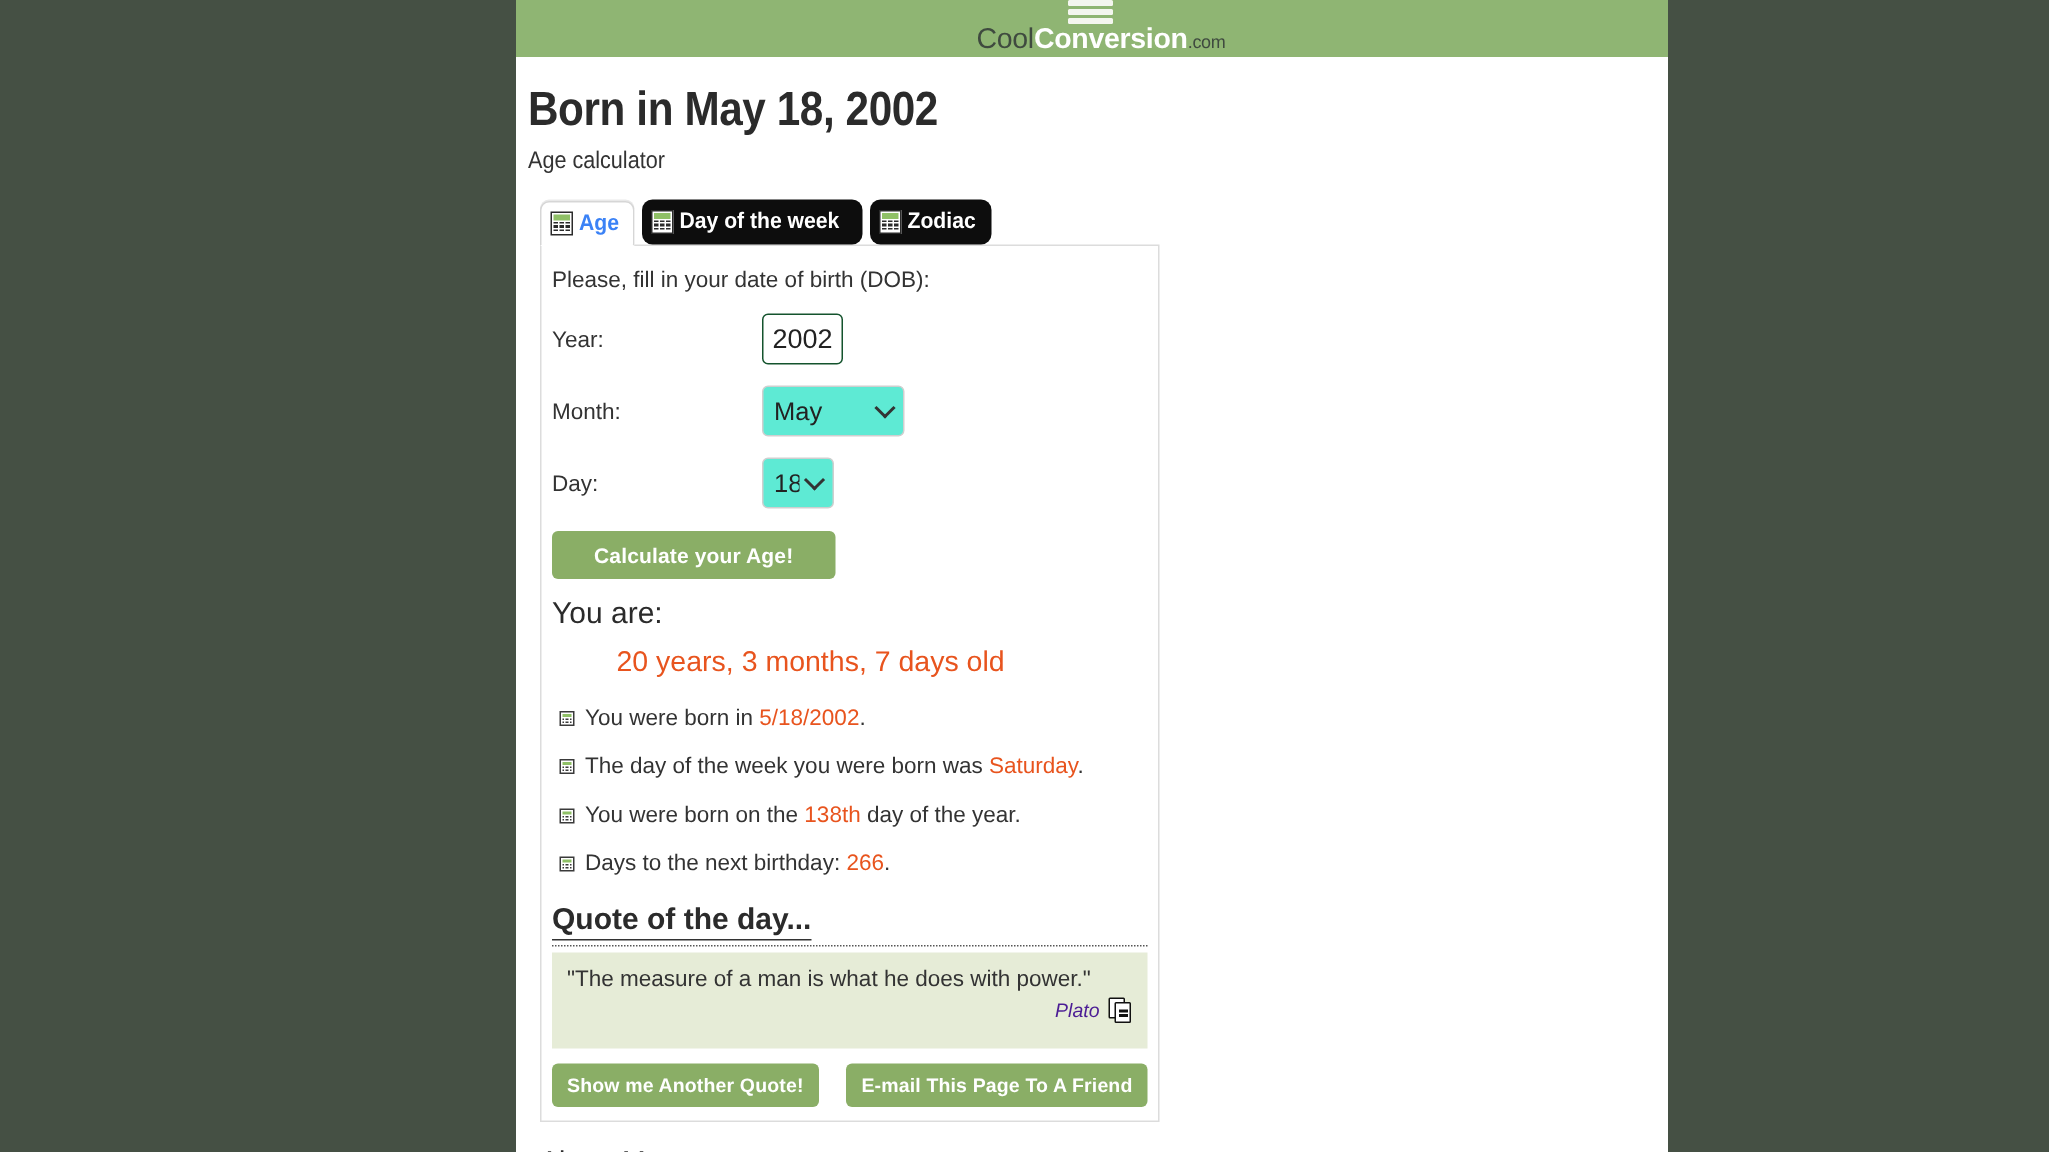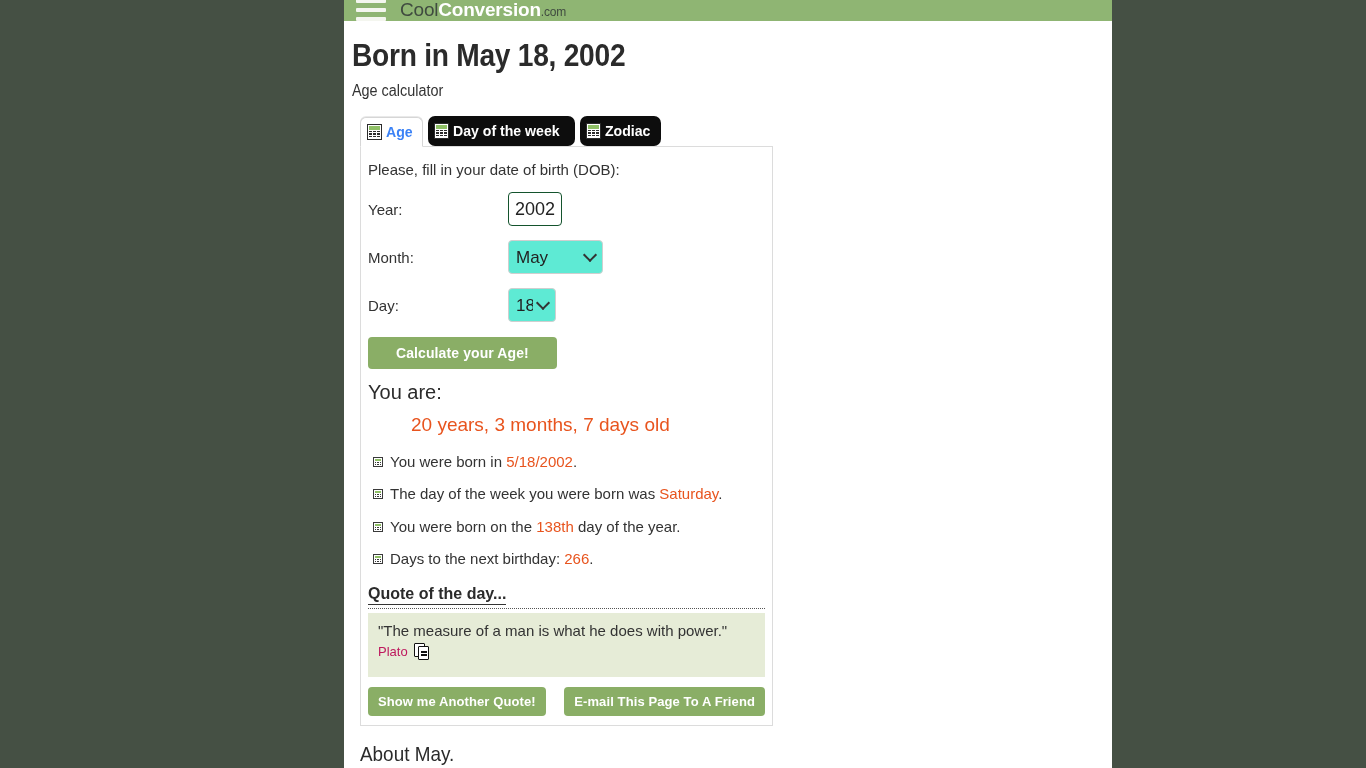--- a/index.html
+++ b/index.html
@@ -16,26 +16,27 @@
   .page {
     position: absolute;
     left: 344px;
     top: 0;
     width: 768px;
     height: 768px;
     background: #ffffff;
   }
   
   .topbar {
-    height: 21px;
+    height: 38px;
     background: #8fb573;
     display: flex;
-    align-items: flex-end;
+    align-items: center;
     padding-left: 12px;
     box-sizing: border-box;
+    flex-direction: column;
   }
   .hamburger {
     width: 30px;
     height: 22px;
     display: flex;
     flex-direction: column;
     justify-content: space-between;
     margin-right: 14px;
     cursor: pointer;
   }
@@ -273,21 +274,21 @@
     flex: 1; display: grid;
     grid-template-columns: repeat(3,1fr);
     grid-template-rows: repeat(2,1fr);
     gap: 1px;
   }
   .bullet .keys i { background: #3a3a3a; }
   .hl { color: #e8541e; }
 
   .quote-head {
     font-family: "Liberation Sans Narrow", "Liberation Sans", sans-serif;
-    font-size: 16px;
+    font-size: 20px;
     font-weight: 700;
     color: #2b2b2b;
     margin: 4px 0 0 7px;
     display: inline-block;
     border-bottom: 1px solid #333;
     padding-bottom: 1px;
   }
   .dotted {
     border-top: 1px dotted #555;
     margin: 3px 7px 0 7px;
@@ -298,25 +299,27 @@
     padding: 9px 10px 10px 10px;
     min-height: 64px;
     box-sizing: border-box;
   }
   .quote-text {
     font-size: 15px;
     color: #333333;
   }
   .quote-author {
     font-size: 13px;
-    color: #be185d;
+    font-style: italic;
+    color: #4c1d95;
     margin-top: 4px;
     display: flex;
     align-items: center;
     gap: 6px;
+    justify-content: flex-end;
   }
   .copyicon {
     position: relative;
     width: 16px;
     height: 17px;
     display: inline-block;
     cursor: pointer;
     flex: 0 0 auto;
   }
   .copyicon .back,

